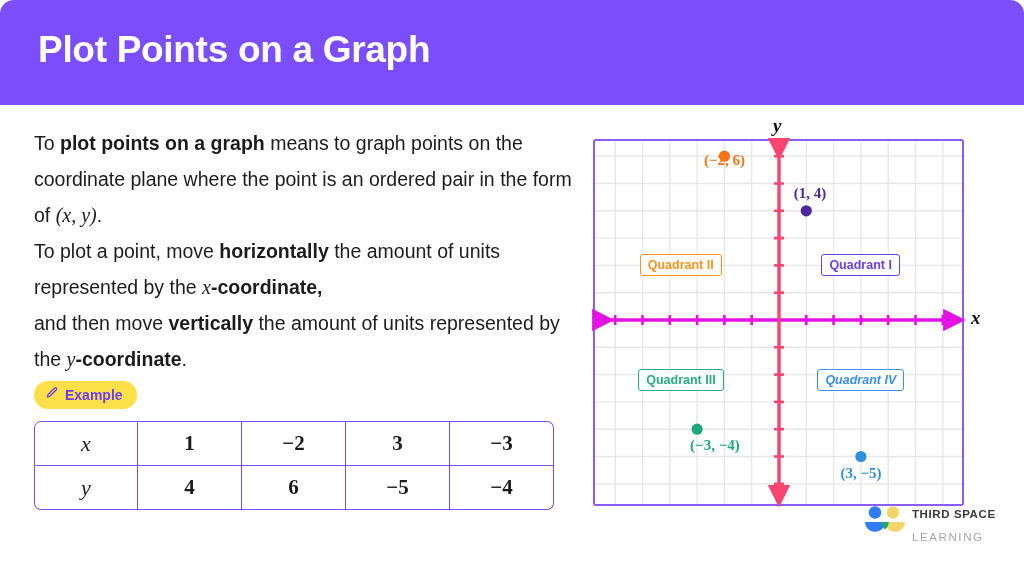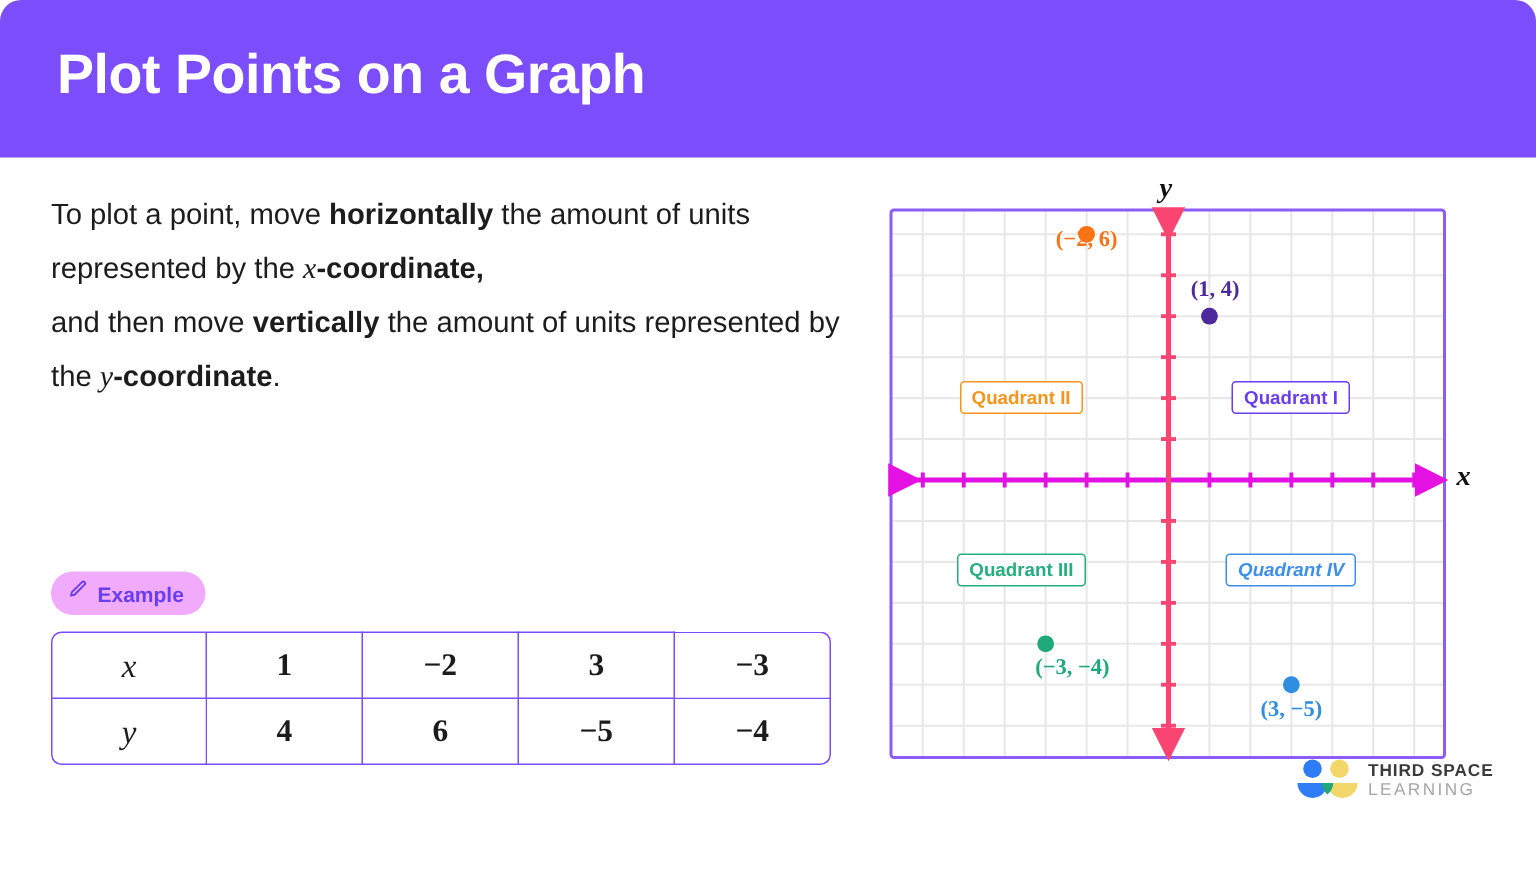--- a/index.html
+++ b/index.html
@@ -27,21 +27,21 @@
     position:absolute;left:34px;top:125px;width:545px;
     font-size:19.5px;color:#1c1c1c;line-height:36px;
   }
   #body-text b{font-weight:bold;}
   .mvar{font-family:"Liberation Serif", serif;font-style:italic;font-size:20px;}
   .mexpr{font-family:"Liberation Serif", serif;font-style:italic;font-size:20px;}
   
   #example-pill{
     position:absolute;left:34px;top:381px;
     display:inline-flex;align-items:center;gap:6px;
-    background:#f0abfc;border-radius:16px;
+    background:#fde047;border-radius:16px;
     padding:5px 14px 5px 11px;
   }
   #example-pill .lbl{font-size:14px;font-weight:bold;color:#6b3df0;}
   
   #coord-table{
     position:absolute;left:34px;top:421px;width:520px;
     border-collapse:separate;border-spacing:0;
     table-layout:fixed;
   }
   #coord-table td{
@@ -72,32 +72,35 @@
     font-size:15px;font-weight:bold;white-space:nowrap;
   }
   .axlabel{
     position:absolute;font-family:"Liberation Serif", serif;
     font-style:italic;font-weight:bold;font-size:19px;color:#111;
   }
   
   #logo{position:absolute;left:862px;top:505px;width:150px;height:44px;}
   #logo-text{position:absolute;left:50px;top:3px;}
   #logo-l1{font-size:11.5px;font-weight:bold;color:#3a3a3a;letter-spacing:0.6px;}
-  #logo-l2{font-size:11.5px;color:#a6a6a6;letter-spacing:1.6px;margin-top:1px;}
+  #logo-l2{font-size:11.5px;color:#a6a6a6;letter-spacing:1.6px;margin-top:11px;}
 </style>
 </head>
 <body>
 
 <div id="card">
 
   <div id="header">
     <div id="header-title">Plot Points on a Graph</div>
   </div>
 
   <div id="body-text">
+    <div>
+      <span>To </span><b>plot points on a graph</b><span> means to graph points on the coordinate plane where the point is an ordered pair in the form of </span><span class="mexpr">(x, y)</span><span>.</span>
+    </div>
     <div>
       <span>To plot a point, move </span><b>horizontally</b><span> the amount of units represented by the </span><span class="mvar">x</span><b>-coordinate,</b>
     </div>
     <div>
       <span>and then move </span><b>vertically</b><span> the amount of units represented by the </span><span class="mvar">y</span><b>-coordinate</b><span>.</span>
     </div>
   </div>
 
   <div id="example-pill">
     <span>

